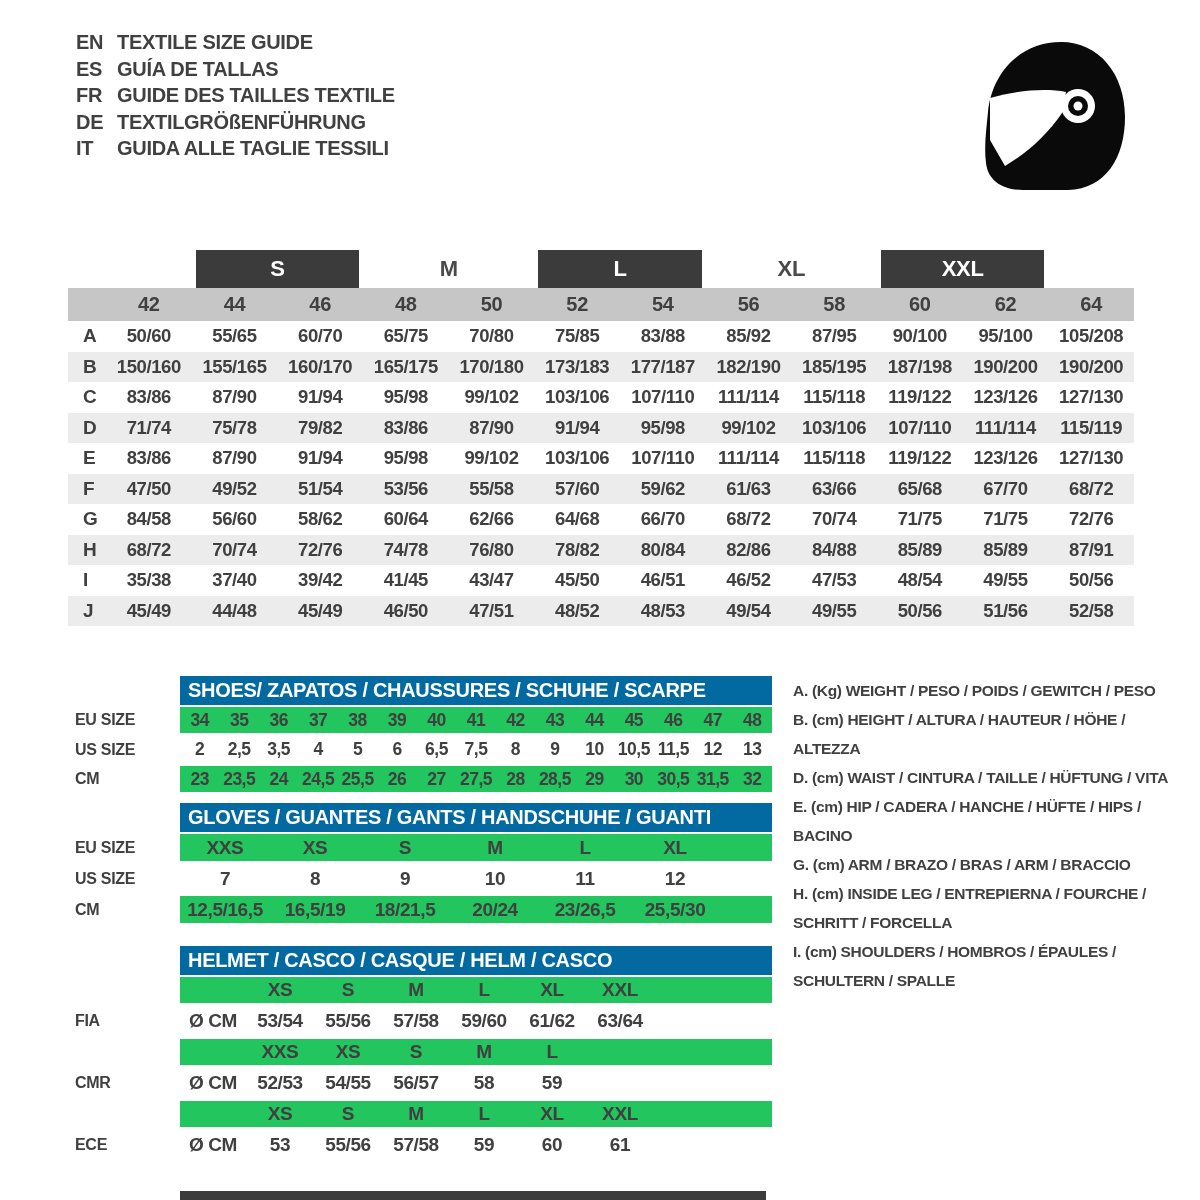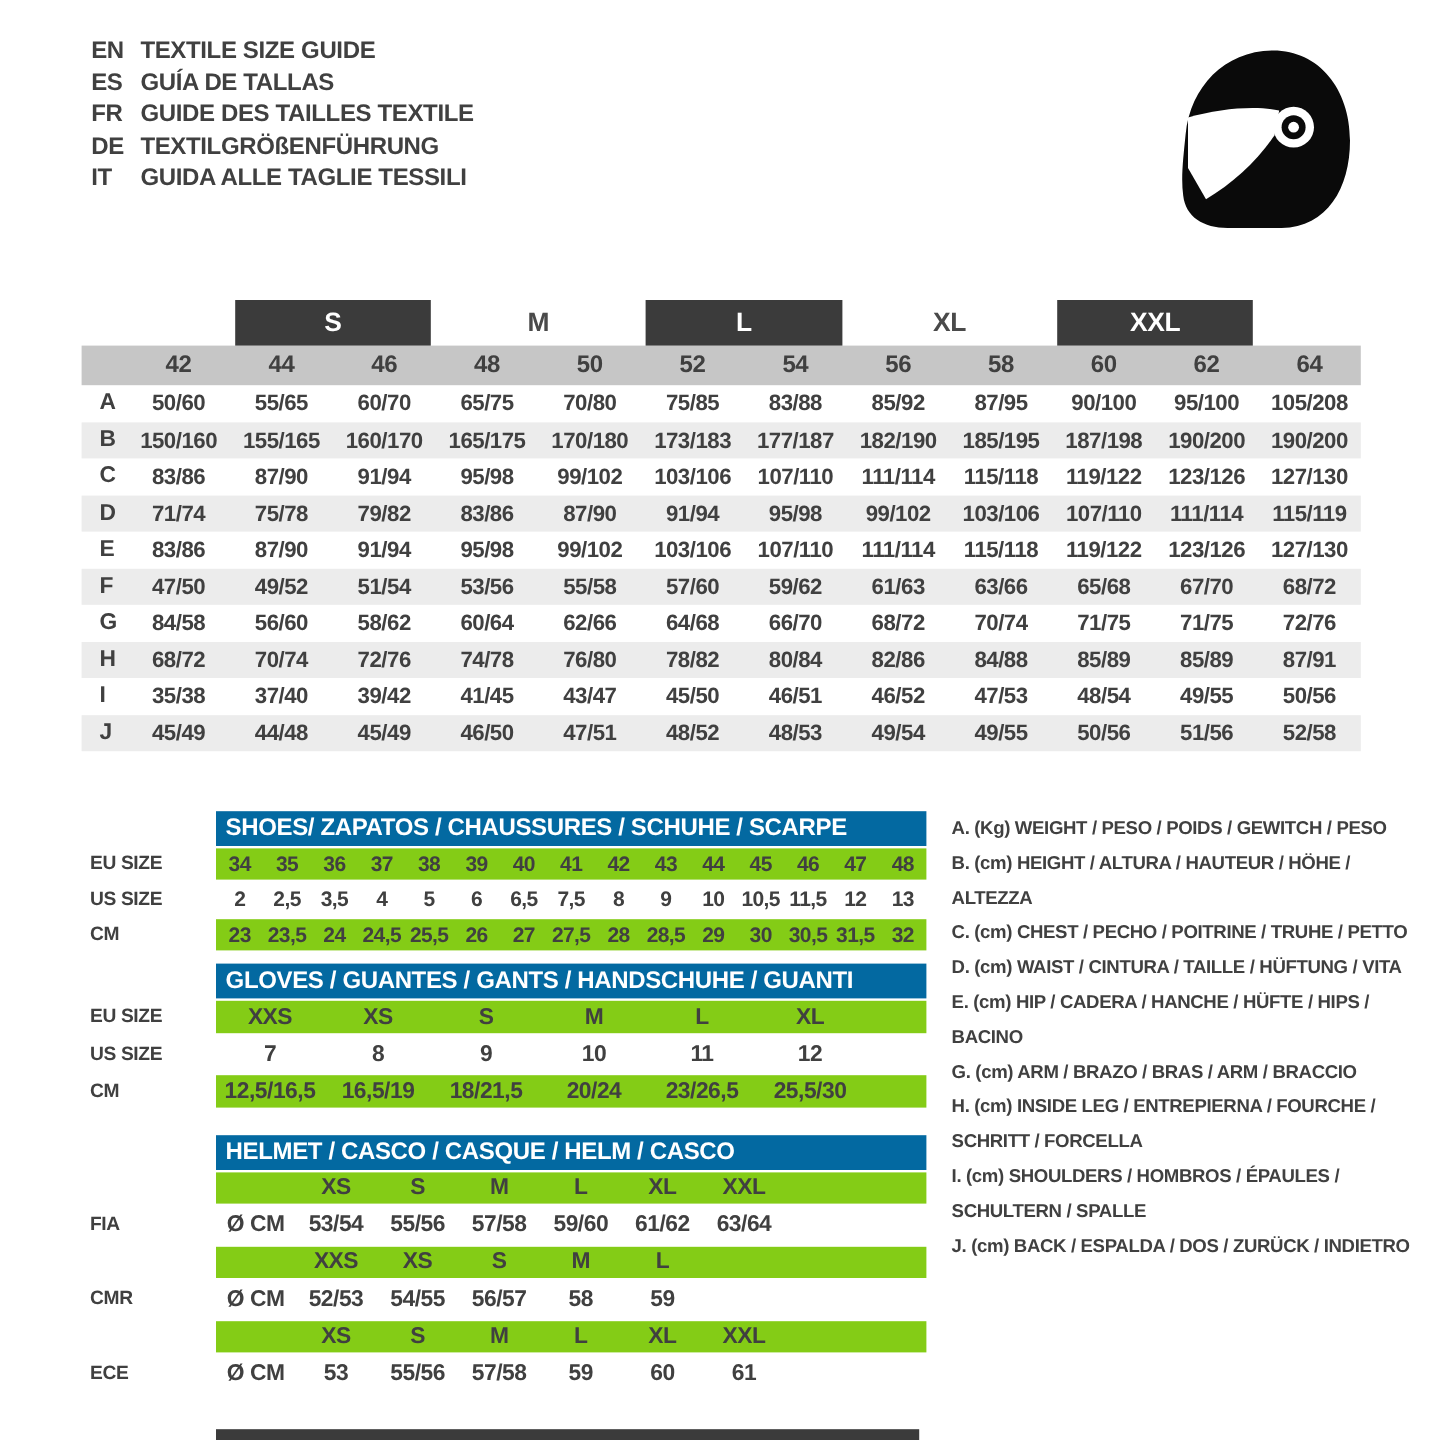--- a/index.html
+++ b/index.html
@@ -25,21 +25,21 @@
   .mt-row{height:30.5px;align-items:center;text-align:center;font-size:18.5px;letter-spacing:-0.4px;}
   .mt-row.stripe{background:#ececec;}
   .mt-label{text-align:left;padding-left:15px;font-size:19px;}
   
   .sec{position:absolute;left:75px;width:700px;}
   .srow{display:flex;align-items:stretch;}
   .slabel{width:105px;display:flex;align-items:center;font-size:16px;letter-spacing:-0.3px;}
   .sbar{width:592px;height:29px;background:#0369a1;color:#ffffff;display:flex;align-items:center;
         padding-left:8px;box-sizing:border-box;font-size:20px;letter-spacing:-0.3px;}
   .scontent{width:592px;display:grid;align-items:center;text-align:center;box-sizing:border-box;}
-  .scontent.gray{background:#84cc16;}
+  .scontent.gray{background:#22c55e;}
   .gap2{height:2px;}
   .shoes-grid{grid-template-columns:repeat(15,1fr);font-size:17.5px;letter-spacing:-0.5px;}
   .gloves-grid{grid-template-columns:repeat(6,90px) 1fr;font-size:19px;letter-spacing:-0.4px;}
   .helm-grid{grid-template-columns:66px repeat(6,68px) 1fr;font-size:19px;letter-spacing:-0.4px;}
   .h26{height:26px;} .h27{height:27px;} .h29{height:29px;} .h31{height:31px;} .h36{height:36px;}
   
   .legend{position:absolute;left:793px;top:676px;width:398px;font-size:15.5px;line-height:29px;letter-spacing:-0.3px;}
   
   .bottom-bar{position:absolute;left:180px;top:1191px;width:586px;height:9px;background:#3b3b3b;}
 </style>
@@ -445,22 +445,20 @@
         <div>59</div>
         <div>60</div>
         <div>61</div>
       </div>
     </div>
   </div>
 
 <div class="legend" id="legend">
     <div>A. (Kg) WEIGHT / PESO / POIDS / GEWITCH / PESO</div>
     <div>B. (cm) HEIGHT / ALTURA / HAUTEUR / HÖHE / ALTEZZA</div>
-    <div>C. (cm) CHEST / PECHO / POITRINE / TRUHE / PETTO</div>
     <div>D. (cm) WAIST / CINTURA / TAILLE / HÜFTUNG / VITA</div>
     <div>E. (cm) HIP / CADERA / HANCHE / HÜFTE / HIPS / BACINO</div>
     <div>G. (cm) ARM / BRAZO / BRAS / ARM / BRACCIO</div>
     <div>H. (cm) INSIDE LEG / ENTREPIERNA / FOURCHE / SCHRITT / FORCELLA</div>
     <div>I. (cm) SHOULDERS / HOMBROS / ÉPAULES / SCHULTERN / SPALLE</div>
-    <div>J. (cm) BACK / ESPALDA / DOS / ZURÜCK / INDIETRO</div>
   </div>
 
 <div class="bottom-bar"></div>
 
 </body></html>

